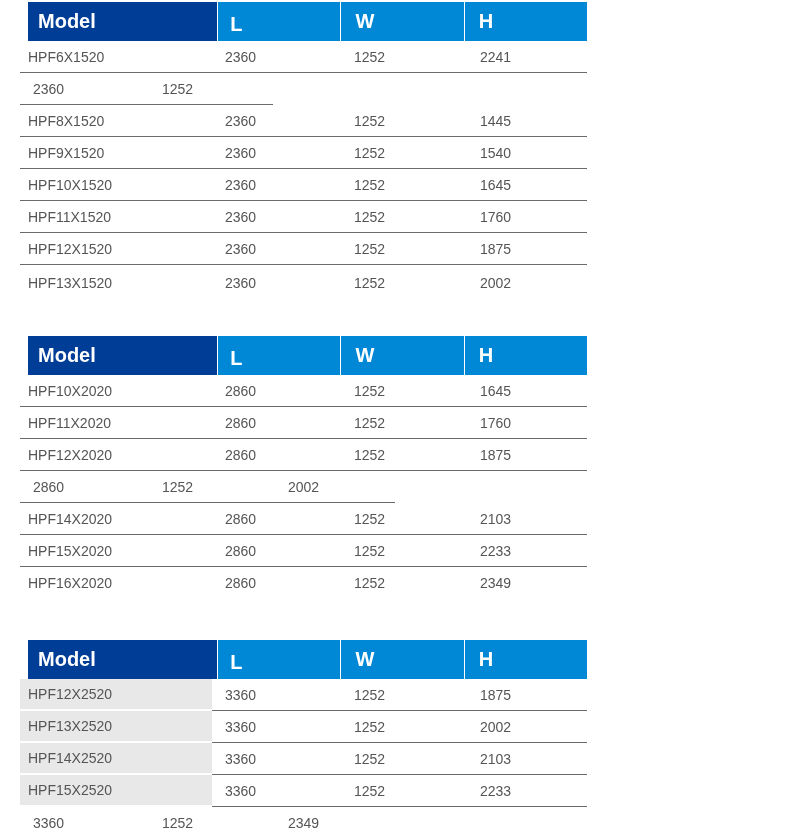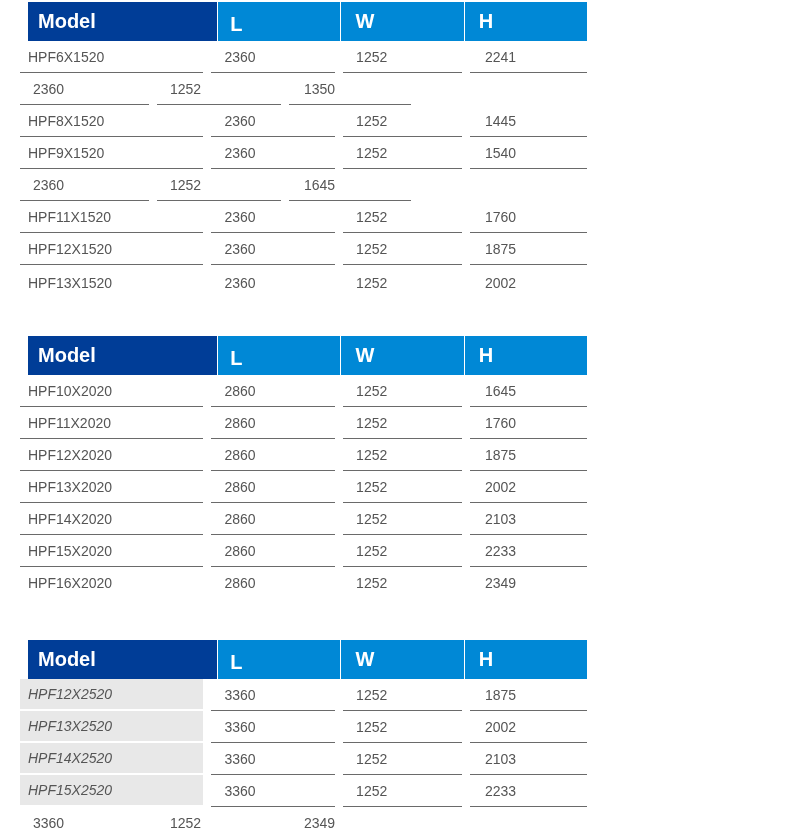--- a/index.html
+++ b/index.html
@@ -6,29 +6,29 @@
   body { width: 800px; height: 840px; position: relative; overflow: hidden;
          font-family: "Liberation Sans", "DejaVu Sans", sans-serif; }
   .tbl { position: absolute; left: 20px; width: 567px; }
   .hdr { display: flex; height: 39px; padding-left: 8px; }
   .hdr .hc { height: 39px; color: #ffffff; font-size: 20px; font-weight: bold;
              box-sizing: border-box; display: flex; align-items: flex-end; padding-bottom: 8px; }
   .hdr .hc.model { width: 192px; background: #003d97; padding-left: 10px; }
   .hdr .hc.dim { width: 124px; background: #0088d6; margin-left: 1px; padding-left: 12px; padding-bottom: 5px; }
   .hdr .hc.dim.w { padding-left: 14px; padding-bottom: 8px; }
   .hdr .hc.dim.h { padding-left: 14px; padding-bottom: 8px; }
-  .row { display: flex; height: 32px; font-size: 14px; color: #555555; gap: 8px; }
+  .row { display: flex; height: 32px; font-size: 14px; color: #555555; }
   .row .c { box-sizing: border-box; height: 32px; display: flex; align-items: center;
             border-bottom: 1px solid #6a6a6a; }
   .row .c.model { width: 192px; padding-left: 8px; }
   .row .c.l { width: 129px; padding-left: 13px; }
   .row .c.w { width: 124px; padding-left: 13px; }
   .row .c.h { width: 122px; padding-left: 15px; }
   .row:last-child .c { border-bottom: none; }
-  .tbl.gray .row .c.model { background: #e8e8e8; border-bottom: 2px solid #ffffff; font-style: italic; }
+  .tbl.gray .row .c.model { background: #e8e8e8; border-bottom: 2px solid #ffffff; }
   .tbl.gray .row:last-child .c.model { border-bottom: none; }
 </style>
 </head>
 <body>
 
 <div class="tbl" style="top:2px;">
   <div class="hdr">
     <div class="hc model">Model</div>
     <div class="hc dim">L</div>
     <div class="hc dim w">W</div>
@@ -37,35 +37,35 @@
   <div class="body">
     <div class="row">
         <div class="c model">HPF6X1520</div>
         <div class="c l">2360</div>
         <div class="c w">1252</div>
         <div class="c h">2241</div>
       </div>
     <div class="row">
         <div class="c l">2360</div>
         <div class="c w">1252</div>
-        <div class="c h">1350</div>
       </div>
     <div class="row">
         <div class="c model">HPF8X1520</div>
         <div class="c l">2360</div>
         <div class="c w">1252</div>
         <div class="c h">1445</div>
       </div>
     <div class="row">
         <div class="c model">HPF9X1520</div>
         <div class="c l">2360</div>
         <div class="c w">1252</div>
         <div class="c h">1540</div>
       </div>
     <div class="row">
+        <div class="c model">HPF10X1520</div>
         <div class="c l">2360</div>
         <div class="c w">1252</div>
         <div class="c h">1645</div>
       </div>
     <div class="row">
         <div class="c model">HPF11X1520</div>
         <div class="c l">2360</div>
         <div class="c w">1252</div>
         <div class="c h">1760</div>
       </div>
@@ -104,21 +104,20 @@
         <div class="c w">1252</div>
         <div class="c h">1760</div>
       </div>
     <div class="row">
         <div class="c model">HPF12X2020</div>
         <div class="c l">2860</div>
         <div class="c w">1252</div>
         <div class="c h">1875</div>
       </div>
     <div class="row">
-        <div class="c model">HPF13X2020</div>
         <div class="c l">2860</div>
         <div class="c w">1252</div>
         <div class="c h">2002</div>
       </div>
     <div class="row">
         <div class="c model">HPF14X2020</div>
         <div class="c l">2860</div>
         <div class="c w">1252</div>
         <div class="c h">2103</div>
       </div>

